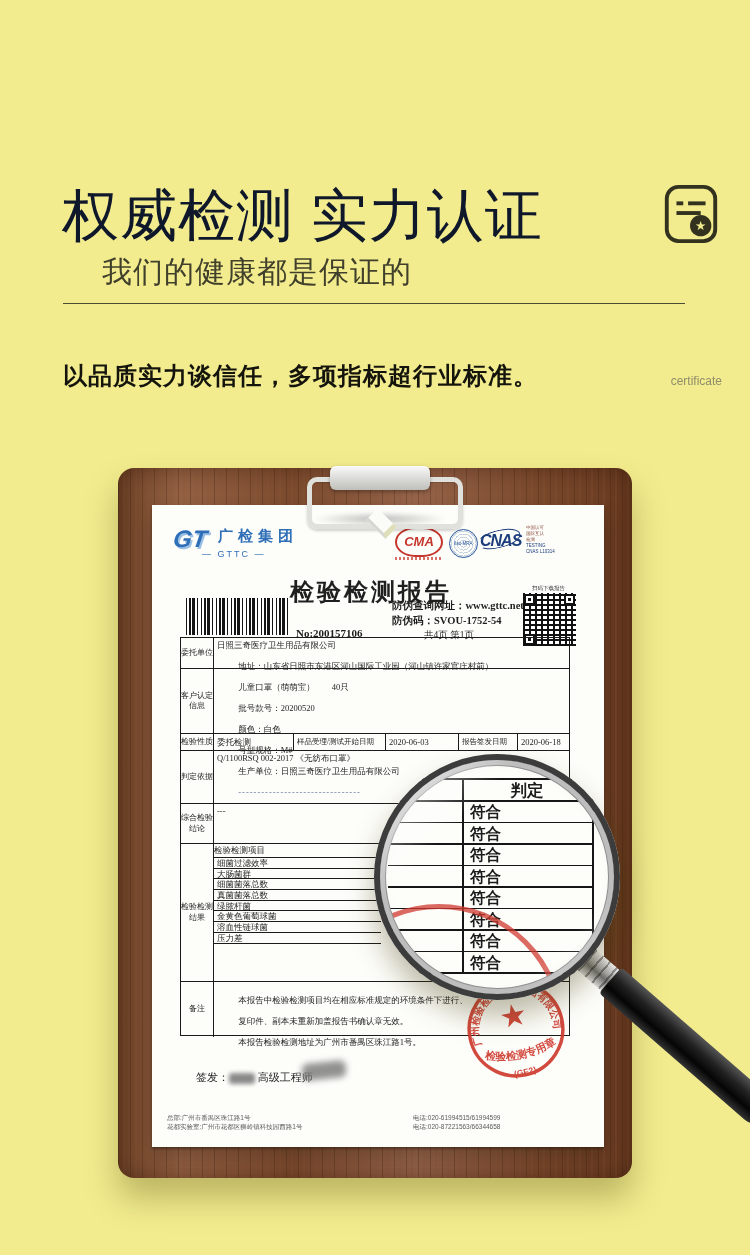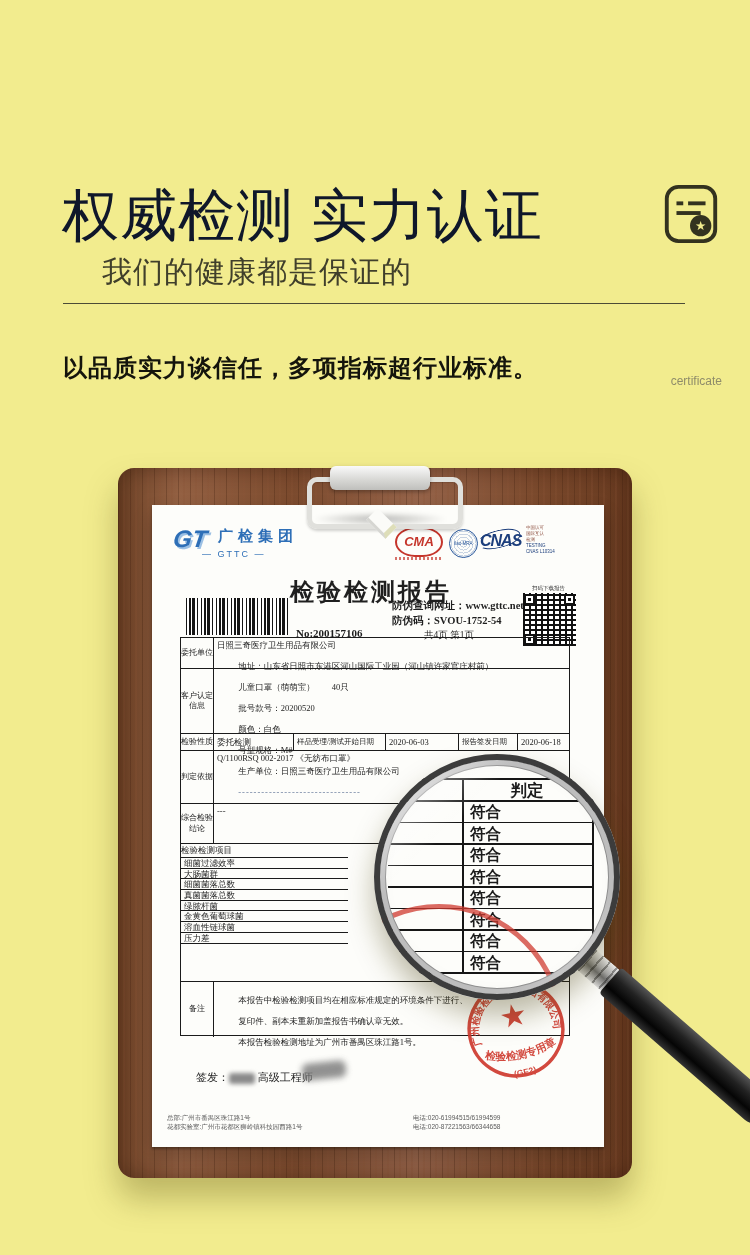--- a/index.html
+++ b/index.html
@@ -3,21 +3,21 @@
 <meta charset="utf-8">
 <style>
   html,body{margin:0;padding:0;background:#e8e3a0;}
   .canvas{position:relative;width:750px;height:1255px;margin:0 auto;overflow:hidden;
     background:#f2ec8e;font-family:"Liberation Sans",sans-serif;}
   
   .hero-title{position:absolute;left:62px;top:178px;font-size:57px;font-weight:400;
     color:#0f172a;letter-spacing:1px;white-space:nowrap;}
   .hero-sub{position:absolute;left:58px;top:252px;font-size:30px;font-weight:400;color:#403f2b;letter-spacing:1px;margin-left:44px;}
   .hero-rule{position:absolute;left:63px;top:303px;width:622px;height:0;border-top:1.5px solid #4c4b36;}
-  .hero-tagline{position:absolute;left:63px;top:352px;font-size:24px;font-weight:700;color:#14140c;letter-spacing:1px;}
+  .hero-tagline{position:absolute;left:63px;top:360px;font-size:24px;font-weight:700;color:#14140c;letter-spacing:1px;}
   .hero-caption{position:absolute;right:28px;top:374px;font-size:12px;color:#8f8c6a;}
   .cert-icon{position:absolute;left:660px;top:183px;width:62px;height:62px;}
   
   .board{position:absolute;left:118px;top:468px;width:514px;height:710px;border-radius:16px;
     background:
       repeating-linear-gradient(90deg, rgba(62,31,14,.28) 0 1px, rgba(0,0,0,0) 1px 5px,
         rgba(140,85,55,.25) 5px 7px, rgba(0,0,0,0) 7px 12px),
       linear-gradient(90deg,#6d4226,#946143 12%,#7c4b2e 34%,#96644a 58%,#7a492c 82%,#66391f);
     box-shadow:0 20px 32px rgba(90,80,20,.35), inset 0 0 22px rgba(40,15,5,.45);}
   .paper{position:absolute;left:152px;top:505px;width:452px;height:642px;background:#fdfdfa;
@@ -199,20 +199,21 @@
       </div>
       <div class="trow" style="height:53px">
         <div class="tlabel">判定依据</div>
         <div class="tcontent">Q/1100RSQ 002-2017 《无纺布口罩》</div>
       </div>
       <div class="trow" style="height:40px">
         <div class="tlabel">综合检验结论</div>
         <div class="tcontent">---</div>
       </div>
       <div class="trow" style="height:138px">
+        <div class="tlabel">检验检测结果</div>
         <div class="items">
           <div class="hd">检验检测项目</div>
           <div class="it">细菌过滤效率</div>
           <div class="it">大肠菌群</div>
           <div class="it">细菌菌落总数</div>
           <div class="it">真菌菌落总数</div>
           <div class="it">绿脓杆菌</div>
           <div class="it">金黄色葡萄球菌</div>
           <div class="it">溶血性链球菌</div>
           <div class="it">压力差</div>

